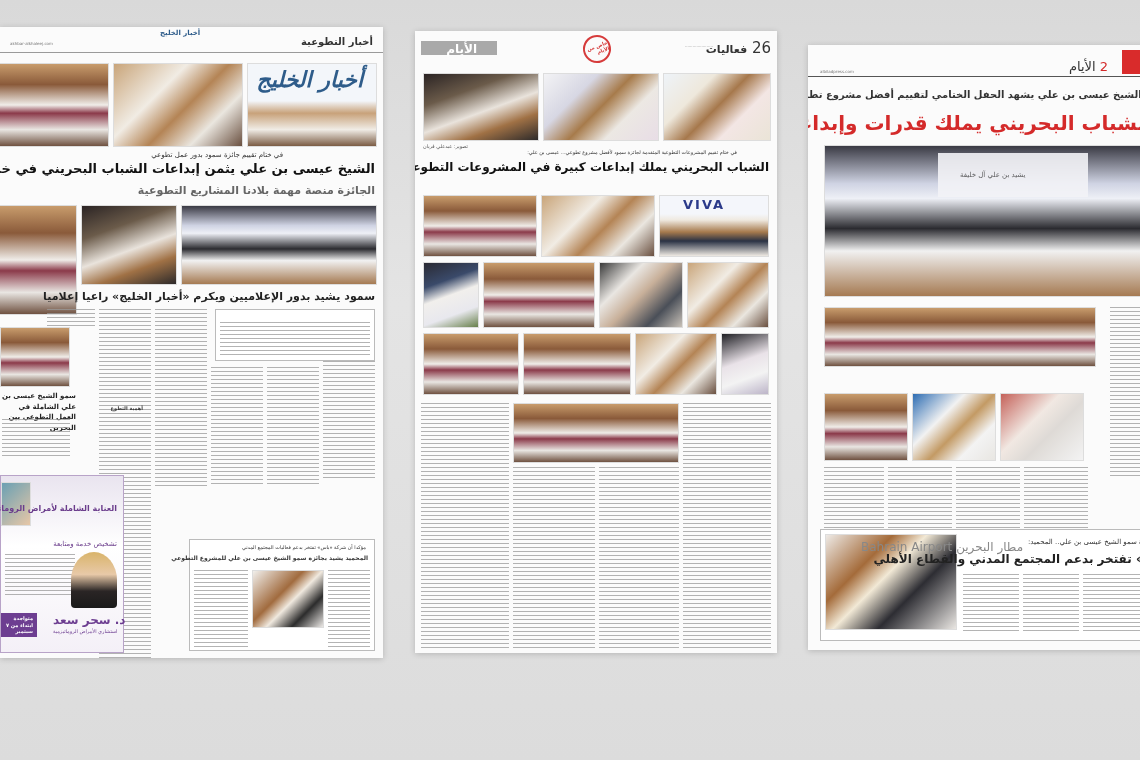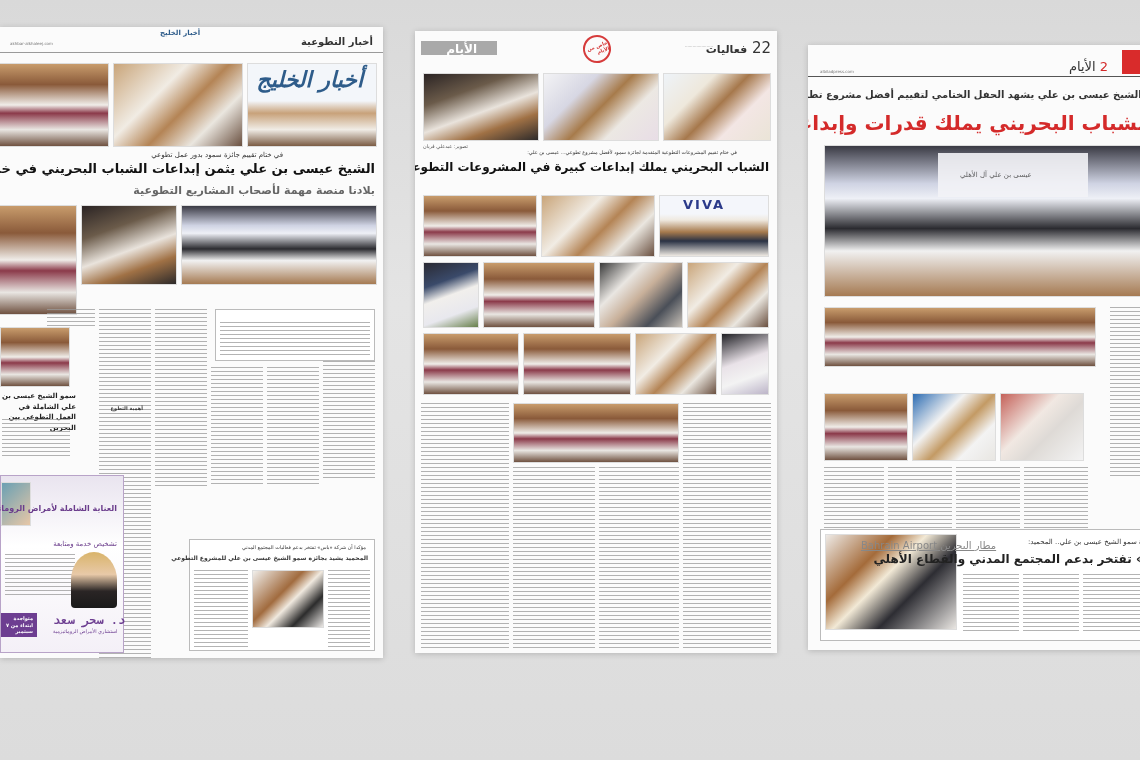--- a/index.html
+++ b/index.html
@@ -67,26 +67,27 @@
   <div class="section-title" style="left:160px;top:2px;font-size:7px;color:#2e5c8a;">أخبار الخليج</div>
   <div class="tiny" style="left:10px;top:14px;">akhbar-alkhaleej.com</div>
 
   <div class="photo" style="right:6px;top:36px;width:130px;height:84px;background:linear-gradient(180deg,#f3f6fa 0%,#f3f6fa 45%,#c8a27a 60%,#f0ece6 80%,#7b5c44 100%);"></div>
   <div class="logo-khaleej" style="right:20px;top:40px;">أخبار الخليج</div>
   <div class="photo" style="right:140px;top:36px;width:130px;height:84px;"></div>
   <div class="photo hall" style="right:274px;top:36px;width:110px;height:84px;"></div>
 
   <div class="kicker" style="right:100px;top:124px;">في ختام تقييم جائزة سمود بدور عمل تطوعي</div>
   <div class="headline" style="right:8px;top:134px;font-size:13px;color:#111;">الشيخ عيسى بن علي يثمن إبداعات الشباب البحريني في خدمة المجتمع</div>
-  <div class="headline" style="right:8px;top:157px;font-size:11px;color:#666;letter-spacing:2px;">بلادنا منصة مهمة لأصحاب المشاريع التطوعية</div>
+  <div class="headline" style="right:8px;top:157px;font-size:11px;color:#666;letter-spacing:2px;">الجائزة منصة مهمة بلادنا المشاريع التطوعية</div>
 
   <div class="photo stage" style="right:6px;top:178px;width:196px;height:80px;"></div>
   <div class="photo dark" style="right:206px;top:178px;width:96px;height:80px;"></div>
   <div class="photo hall" style="right:306px;top:178px;width:78px;height:110px;"></div>
 
+  <div class="headline" style="right:8px;top:263px;font-size:11px;color:#222;">سمود يشيد بدور الإعلاميين ويكرم «أخبار الخليج» راعيا إعلاميا</div>
 
   <div class="textcol" style="right:8px;top:282px;width:52px;height:170px;"></div>
   <div class="boxed" style="right:8px;top:282px;width:160px;height:52px;background:#fff;">
     <div class="textcol" style="right:4px;top:12px;width:150px;height:34px;"></div>
   </div>
   <div class="textcol" style="right:64px;top:340px;width:52px;height:120px;"></div>
   <div class="textcol" style="right:120px;top:340px;width:52px;height:120px;"></div>
   <div class="textcol" style="right:176px;top:282px;width:52px;height:180px;"></div>
   <div class="textcol" style="right:232px;top:282px;width:52px;height:350px;"></div>
   <div class="section-title" style="right:240px;top:378px;font-size:5px;">أهمية التطوع</div>
@@ -95,37 +96,37 @@
   <div class="photo hall" style="left:0;top:300px;width:70px;height:60px;"></div>
   <div class="headline" style="left:0;top:364px;font-size:7px;color:#222;width:76px;white-space:normal;line-height:1.5;">سمو الشيخ عيسى بن علي الشاملة في العمل التطوعي بين البحرين</div>
   <div class="textcol" style="left:2px;top:392px;width:68px;height:40px;"></div>
 
   <div class="ad" style="left:0;top:448px;width:124px;height:178px;">
     <div class="photo" style="left:0;top:6px;width:30px;height:44px;background:linear-gradient(135deg,#6aa0b3,#e7c7a7);"></div>
     <div class="ad-title" style="right:6px;top:28px;">العناية الشاملة لأمراض الروماتيزمية</div>
     <div class="ad-title" style="right:6px;top:64px;font-size:7px;font-weight:normal;">تشخيص خدمة ومتابعة</div>
     <div class="textcol" style="right:48px;top:78px;width:70px;height:44px;"></div>
     <div class="ad-portrait" style="left:70px;top:76px;width:46px;height:56px;"></div>
-    <div class="ad-name" style="left:52px;top:137px;font-family:Liberation Mono, monospace;">د. سحر سعد</div>
+    <div class="ad-name" style="left:52px;top:137px;">د. سحر سعد</div>
     <div class="ad-btn" style="left:0;top:137px;width:36px;font-size:5px;white-space:normal;line-height:1.3;">متواجدة ابتداء من ٧ سبتمبر</div>
     <div class="caption" style="left:52px;top:152px;color:#6d3e91;">استشاري الأمراض الروماتيزمية</div>
   </div>
 
   <div class="boxed" style="right:8px;top:512px;width:186px;height:112px;background:#fff;">
     <div class="kicker" style="right:8px;top:4px;font-size:5px;">مؤكدا أن شركة «باس» تفتخر بدعم فعاليات المجتمع المدني</div>
     <div class="headline" style="right:6px;top:14px;font-size:6px;color:#333;">المحميد يشيد بجائزة سمو الشيخ عيسى بن علي للمشروع التطوعي</div>
     <div class="textcol" style="right:4px;top:30px;width:42px;height:78px;"></div>
     <div class="photo" style="right:50px;top:30px;width:72px;height:58px;background:linear-gradient(135deg,#f1efec 0%,#a16b3e 40%,#f0e9df 55%,#2c2c2c 75%,#ece9e6 100%);"></div>
     <div class="textcol" style="right:126px;top:30px;width:54px;height:78px;"></div>
   </div>
 </div>
 
 <div class="page" id="page2">
   <div class="section-title" style="right:6px;top:8px;font-size:15px;font-weight:normal;">
-    <span>22</span>
+    <span>26</span>
     <span style="font-size:11px;font-weight:bold;">فعاليات</span>
   </div>
   <div class="tiny" style="right:64px;top:12px;">......................</div>
   <div style="position:absolute;left:6px;top:10px;width:76px;height:14px;background:#a9a9a9;">
     <span style="position:absolute;right:20px;top:1px;font-size:12px;color:#fff;font-weight:bold;">الأيام</span>
   </div>
   <div class="stamp" style="left:168px;top:4px;">
       <span>خاص من الأيام</span>
     </div>
 
@@ -166,37 +167,37 @@
     <span style="color:#d42a2a;">2</span>
     <span>الأيام</span>
   </div>
   <div class="tiny" style="left:12px;top:24px;">albiladpress.com</div>
 
   <div class="kicker" style="right:-20px;top:44px;font-size:10px;font-weight:bold;color:#333;letter-spacing:1px;">سمو الشيخ عيسى بن علي يشهد الحفل الختامي لتقييم أفضل مشروع تطوعي بحريني</div>
   <div class="headline" style="right:-4px;top:66px;font-size:20px;color:#d42a2a;">الشباب البحريني يملك قدرات وإبداعات</div>
 
   <div class="photo stage" style="left:16px;top:100px;width:330px;height:152px;"></div>
   <div style="position:absolute;left:130px;top:108px;width:150px;height:44px;background:#f3f3f7;opacity:0.9;">
-    <span style="position:absolute;left:22px;top:18px;font-size:7px;color:#555;">عيسى بن علي آل الأهلي</span>
+    <span style="position:absolute;left:22px;top:18px;font-size:7px;color:#555;">يشيد بن علي آل خليفة</span>
   </div>
 
   <div class="photo hall" style="left:16px;top:262px;width:272px;height:60px;"></div>
   <div class="textcol" style="right:-6px;top:262px;width:44px;height:170px;"></div>
 
   <div class="photo hall" style="left:16px;top:348px;width:84px;height:68px;"></div>
   <div class="photo" style="left:104px;top:348px;width:84px;height:68px;background:linear-gradient(135deg,#2e6db3 0%,#f2f2f2 35%,#c39a64 55%,#f3f3f3 75%,#e8e6e2 100%);"></div>
   <div class="photo" style="left:192px;top:348px;width:84px;height:68px;background:linear-gradient(135deg,#c5625a 0%,#f1e8e2 40%,#dedad6 60%,#f3f3f3 100%);"></div>
 
   <div class="textcol" style="left:16px;top:422px;width:60px;height:66px;"></div>
   <div class="textcol" style="left:80px;top:422px;width:64px;height:66px;"></div>
   <div class="textcol" style="left:148px;top:422px;width:64px;height:66px;"></div>
   <div class="textcol" style="left:216px;top:422px;width:64px;height:66px;"></div>
 
   <div class="boxed" style="left:12px;top:484px;width:340px;height:112px;background:#fff;">
     <div class="photo" style="left:4px;top:4px;width:132px;height:96px;background:linear-gradient(135deg,#eeeae6 0%,#a46b3a 30%,#f2e9d6 45%,#2d2d33 65%,#eae7e3 100%);"></div>
-    <div class="caption" style="left:40px;top:10px;font-size:10px;color:#888;text-decoration:underline;">مطار البحرين Bahrain Airport</div>
+    <div class="caption" style="left:40px;top:10px;font-size:12px;color:#888;">مطار البحرين Bahrain Airport</div>
     <div class="kicker" style="right:4px;top:8px;font-size:7px;">جائزة سمو الشيخ عيسى بن علي.. المحميد:</div>
     <div class="headline" style="right:-18px;top:22px;font-size:12px;color:#222;">«باس» تفتخر بدعم المجتمع المدني والقطاع الأهلي</div>
     <div class="textcol" style="left:142px;top:44px;width:56px;height:60px;"></div>
     <div class="textcol" style="left:202px;top:44px;width:56px;height:60px;"></div>
     <div class="textcol" style="left:262px;top:44px;width:60px;height:60px;"></div>
   </div>
 </div>
 
 </body></html>

